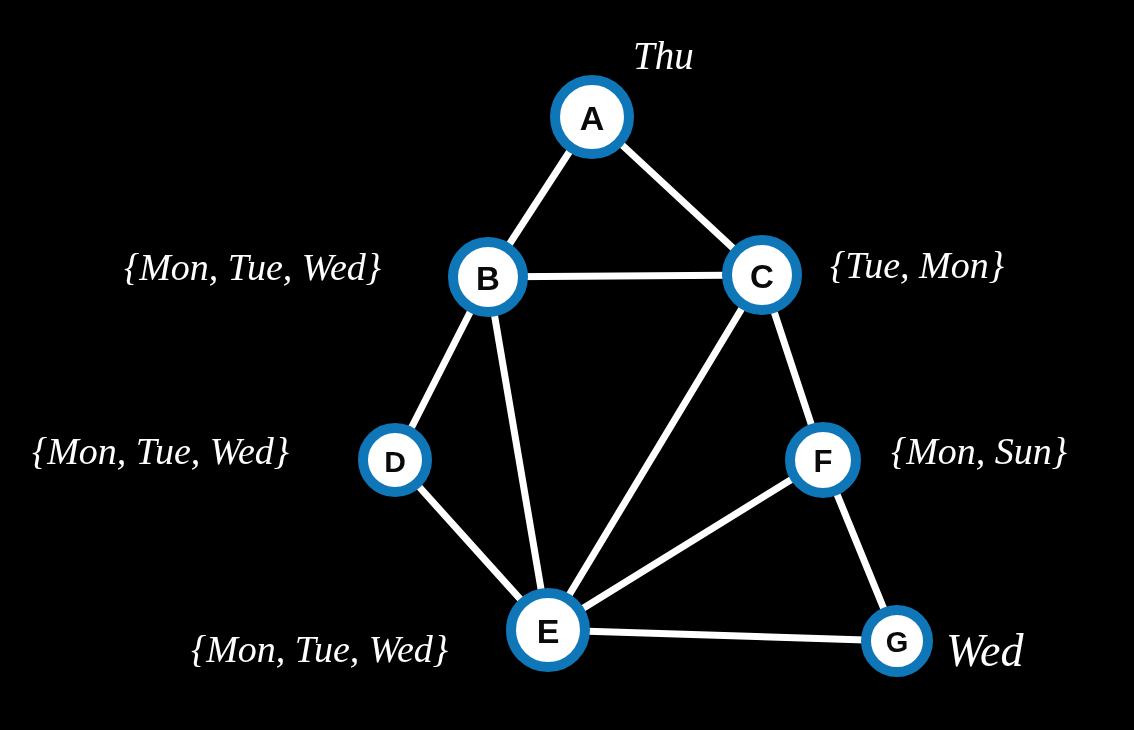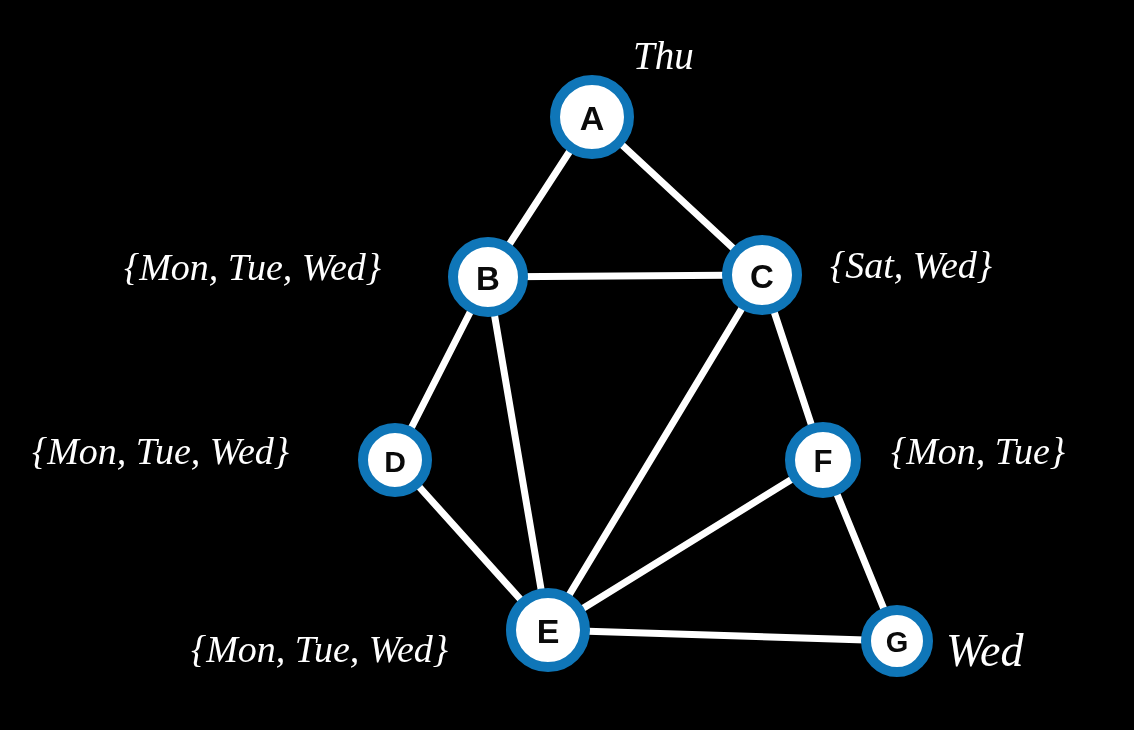--- a/index.html
+++ b/index.html
@@ -99,19 +99,19 @@
         </g>
         <g>
           <circle cx="897" cy="641" r="31" class="node-ring" fill="#ffffff" stroke="#0f76b8"></circle>
           <text x="897" y="642" class="node-letter" font-size="29" fill="#0a0a0a">G</text>
         </g>
       </g>
   </svg>
   <div id="labels-layer">
       <div class="domain-label" style="left: 633px; top: 36px; font-size: 39px; color: rgb(255, 255, 255);">Thu</div>
       <div class="domain-label" style="left: 124px; top: 248px; font-size: 38px; color: rgb(255, 255, 255);">{Mon, Tue, Wed}</div>
-      <div class="domain-label" style="left: 830px; top: 246px; font-size: 38px; color: rgb(255, 255, 255);">{Sat, Wed}</div>
+      <div class="domain-label" style="left: 830px; top: 246px; font-size: 38px; color: rgb(255, 255, 255);">{Tue, Mon}</div>
       <div class="domain-label" style="left: 32px; top: 432px; font-size: 38px; color: rgb(255, 255, 255);">{Mon, Tue, Wed}</div>
-      <div class="domain-label" style="left: 891px; top: 432px; font-size: 38px; color: rgb(255, 255, 255);">{Mon, Tue}</div>
+      <div class="domain-label" style="left: 891px; top: 432px; font-size: 38px; color: rgb(255, 255, 255);">{Mon, Sun}</div>
       <div class="domain-label" style="left: 191px; top: 630px; font-size: 38px; color: rgb(255, 255, 255);">{Mon, Tue, Wed}</div>
       <div class="domain-label" style="left: 946px; top: 628px; font-size: 46px; color: rgb(255, 255, 255); text-align: right;">Wed</div>
     </div>
 </div>
 
 </body></html>

